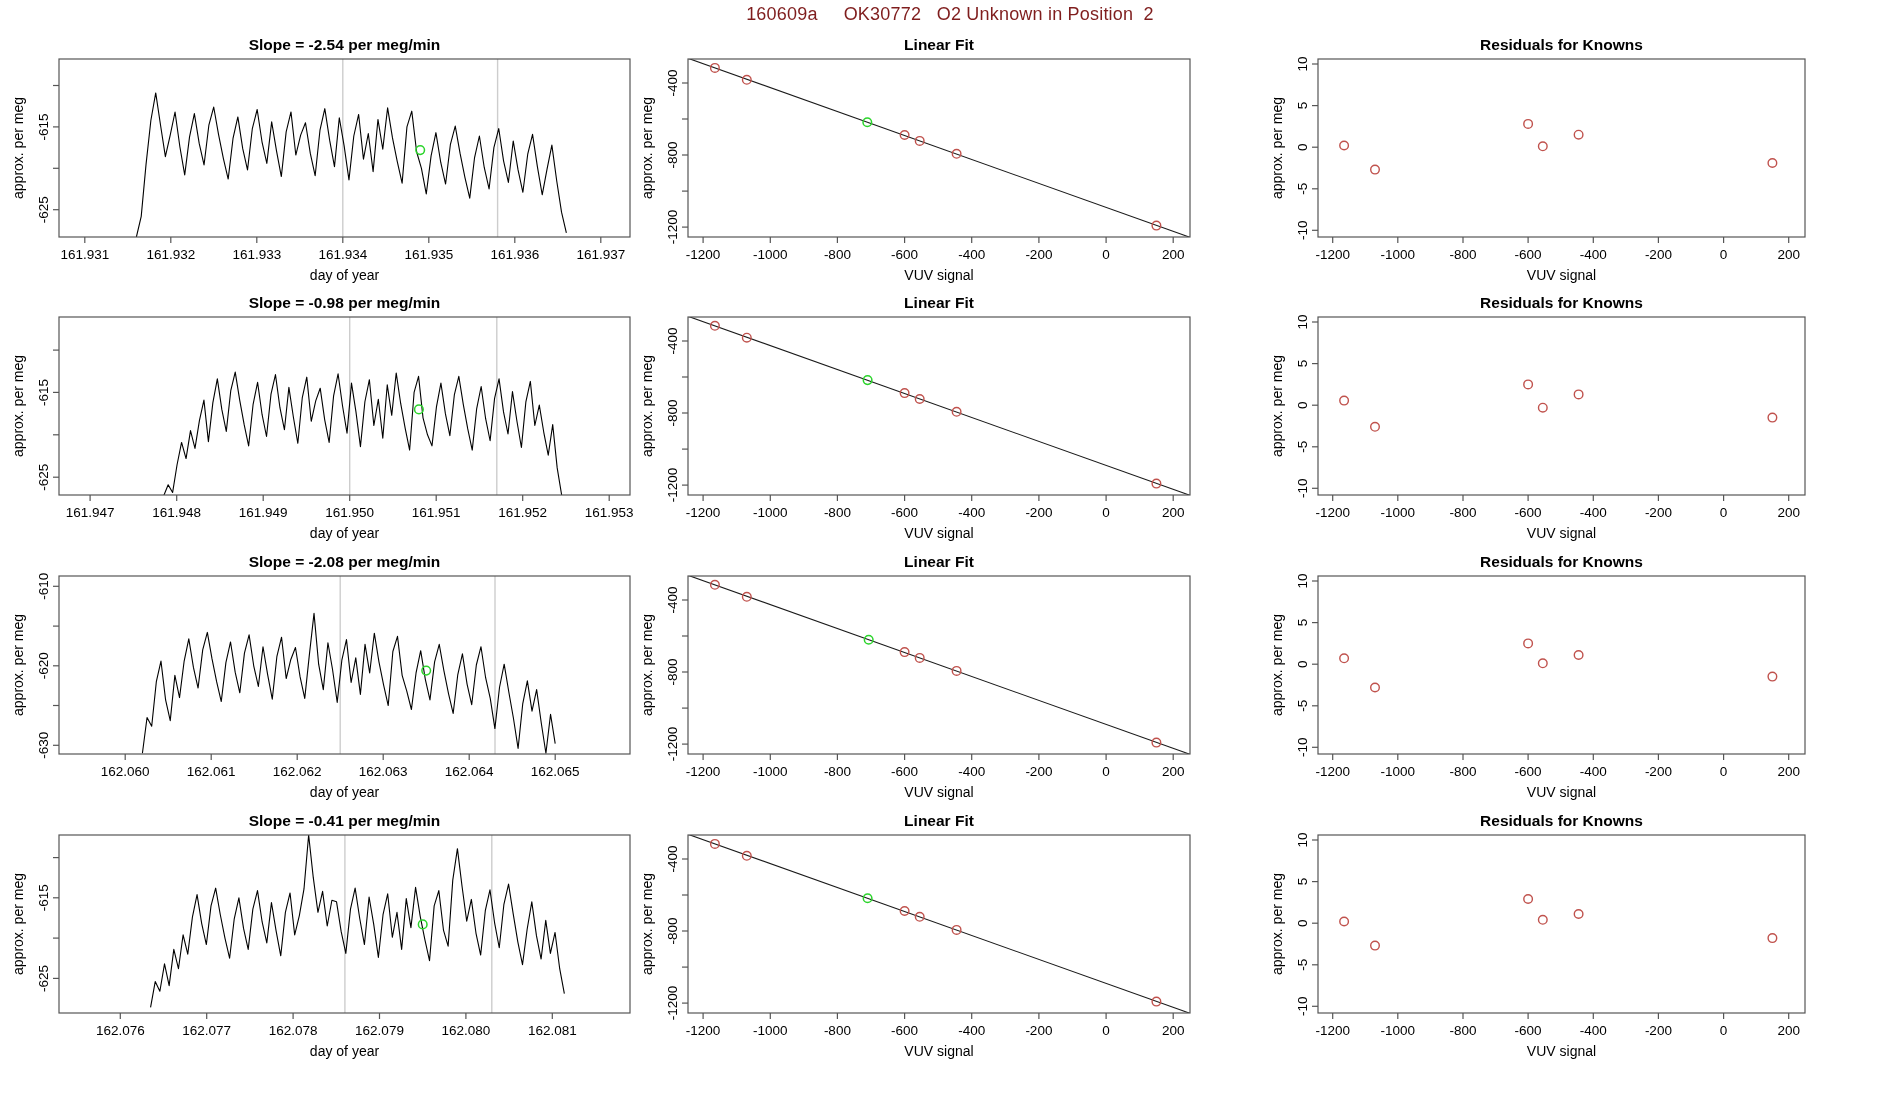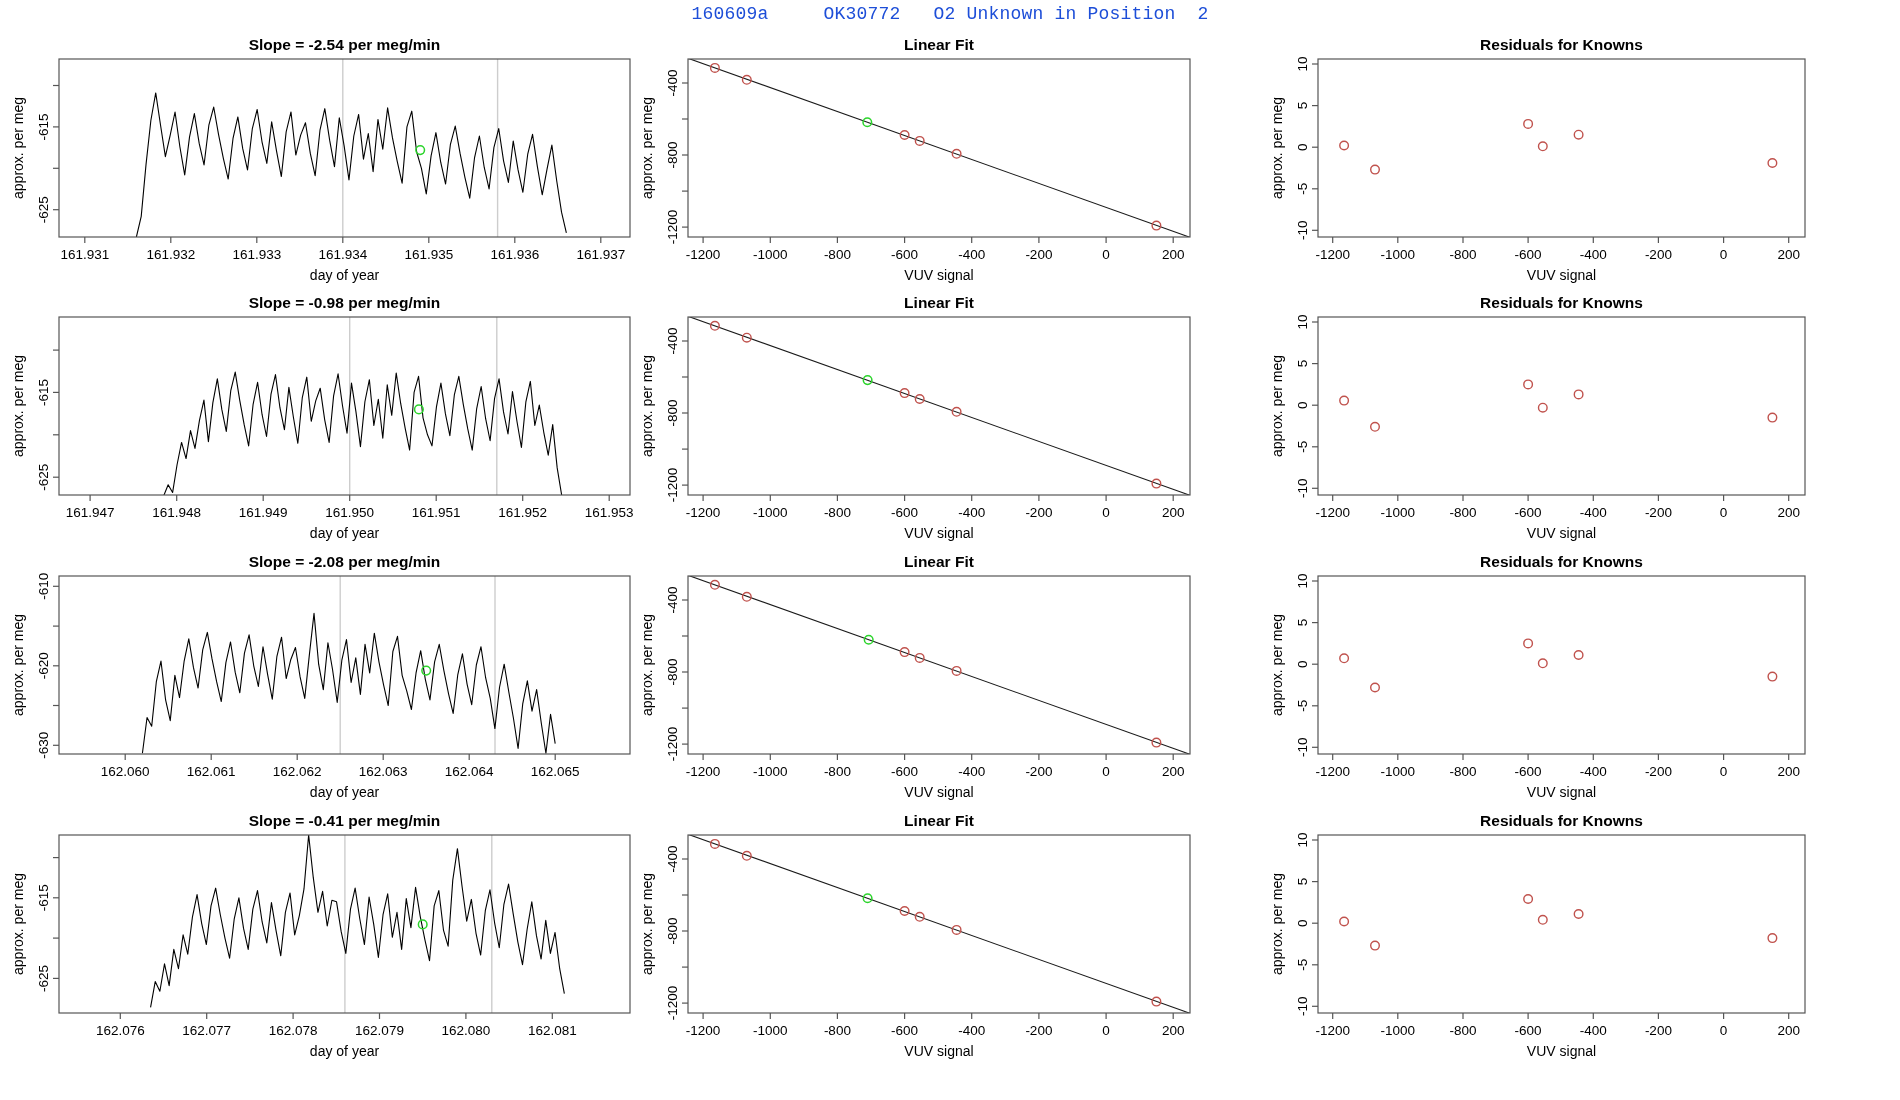--- a/index.html
+++ b/index.html
@@ -1,18 +1,18 @@
 <!DOCTYPE html>
 <html><head>
 <meta charset="utf-8">
 <style>
   html,body{margin:0;padding:0;background:#ffffff;font-family:"Liberation Sans",sans-serif;}
   .figure{position:relative;width:1900px;height:1100px;background:#fff;overflow:hidden;}
   .header-title{position:absolute;top:4px;left:0;width:1900px;text-align:center;
-    font-size:18px;color:#1d4ed8;white-space:pre;letter-spacing:0.2px;font-family:Liberation Mono, monospace;}
+    font-size:18px;color:#7f1d1d;white-space:pre;letter-spacing:0.2px;}
   svg{position:absolute;top:0;left:0;}
   text{fill:#000;}
   .ptitle{font:bold 15.5px "Liberation Sans",sans-serif;}
   .tick-label{font:13.5px "Liberation Sans",sans-serif;}
   .axis-label{font:14px "Liberation Sans",sans-serif;}
 </style>
 </head>
 <body>
 
 <div class="figure">

